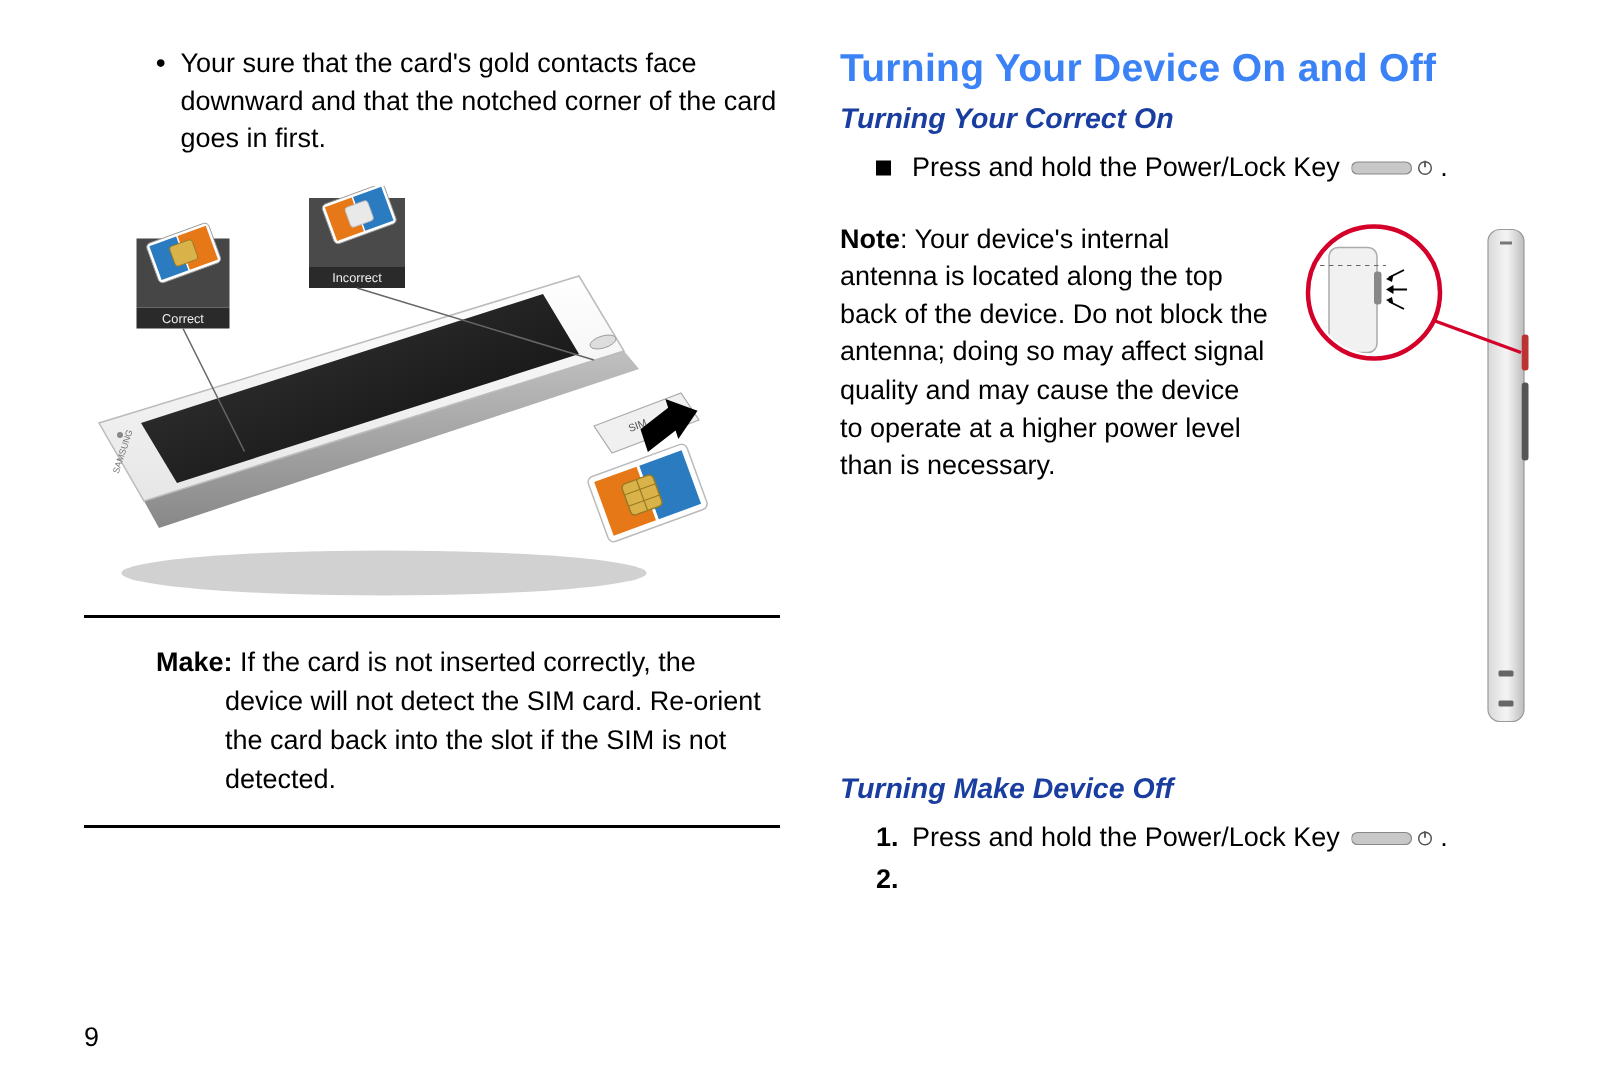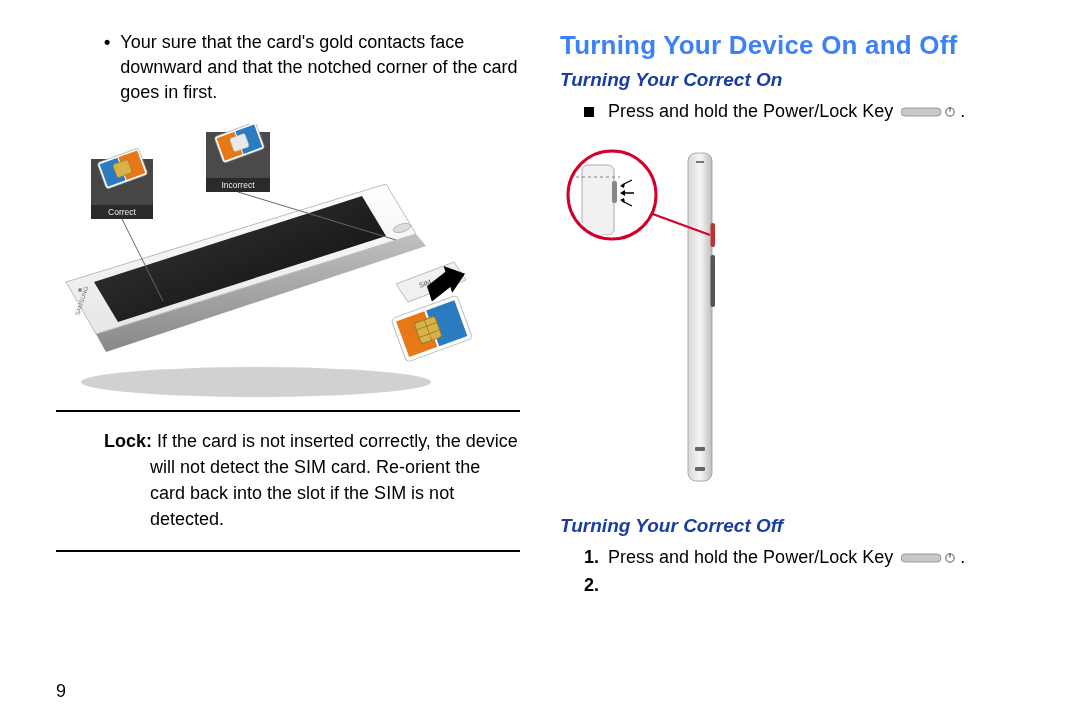--- a/index.html
+++ b/index.html
@@ -119,21 +119,21 @@
             <rect x="0" y="46" width="64" height="14" fill="#2a2a2a"></rect>
             <text x="32" y="56" font-size="8.5" fill="#eee" text-anchor="middle">Incorrect</text>
             <line x1="32" y1="60" x2="190" y2="108" stroke="#666" stroke-width="1"></line>
           </g>
 
         </svg>
       </div>
 
       <div class="notebox">
         <div class="noteline indent" style="text-indent:-46px;margin-left:94px">
-          <span class="label">Lock:</span><span> If the card is not inserted correctly, the device will not detect the SIM card. Re-orient the card back into the slot if the SIM is not detected.</span>
+          <span class="label">Make:</span><span> If the card is not inserted correctly, the device will not detect the SIM card. Re-orient the card back into the slot if the SIM is not detected.</span>
         </div>
       </div>
 
     </div>
 
     <div class="col">
 
       <h1 class="section">Turning Your Device On and Off</h1>
 
       <h2 class="sub">Turning Your Correct On</h2>
@@ -148,20 +148,23 @@
                 <rect x="0" y="2" width="40" height="8" rx="4" fill="#c8c8c8" stroke="#888" stroke-width="0.8"></rect>
                 <circle cx="49" cy="6" r="4.2" fill="none" stroke="#555" stroke-width="1"></circle>
                 <line x1="49" y1="1.2" x2="49" y2="5.5" stroke="#555" stroke-width="1.2"></line>
               </svg>
             </span><span>.</span>
           </span>
         </div>
       </div>
 
       <div class="noteblock">
+        <div class="txt">
+          <span class="label">Note</span><span>: Your device's internal antenna is located along the top back of the device. Do not block the antenna; doing so may affect signal quality and may cause the device to operate at a higher power level than is necessary.</span>
+        </div>
         <div style="flex:none">
           <svg width="160" height="340" viewBox="0 0 160 340">
 
             <defs>
               <linearGradient id="side" x1="0" y1="0" x2="1" y2="0">
                 <stop offset="0" stop-color="#d8d8d8"></stop>
                 <stop offset="0.45" stop-color="#f2f2f2"></stop>
                 <stop offset="0.55" stop-color="#f2f2f2"></stop>
                 <stop offset="1" stop-color="#bcbcbc"></stop>
               </linearGradient>
@@ -196,21 +199,21 @@
                 <line x1="62" y1="54" x2="72" y2="59" stroke="#000" stroke-width="1.3"></line>
                 <polygon points="60,53 65,56 64,51" fill="#000"></polygon>
 
                 <line x1="10" y1="30" x2="60" y2="30" stroke="#666" stroke-width="0.8" stroke-dasharray="3 3"></line>
               </g>
             </g>
           </svg>
         </div>
       </div>
 
-      <h2 class="sub">Turning Your Correct Off</h2>
+      <h2 class="sub">Turning Make Device Off</h2>
 
       <div class="ol">
         <div class="row">
           <span class="num">1.</span>
           <span>
             <span>Press and hold the </span><span class="bold">Power/Lock Key</span>
             <span class="key-icon">
               <svg width="56" height="12" viewBox="0 0 56 12">
                 <rect x="0" y="2" width="40" height="8" rx="4" fill="#c8c8c8" stroke="#888" stroke-width="0.8"></rect>
                 <circle cx="49" cy="6" r="4.2" fill="none" stroke="#555" stroke-width="1"></circle>

